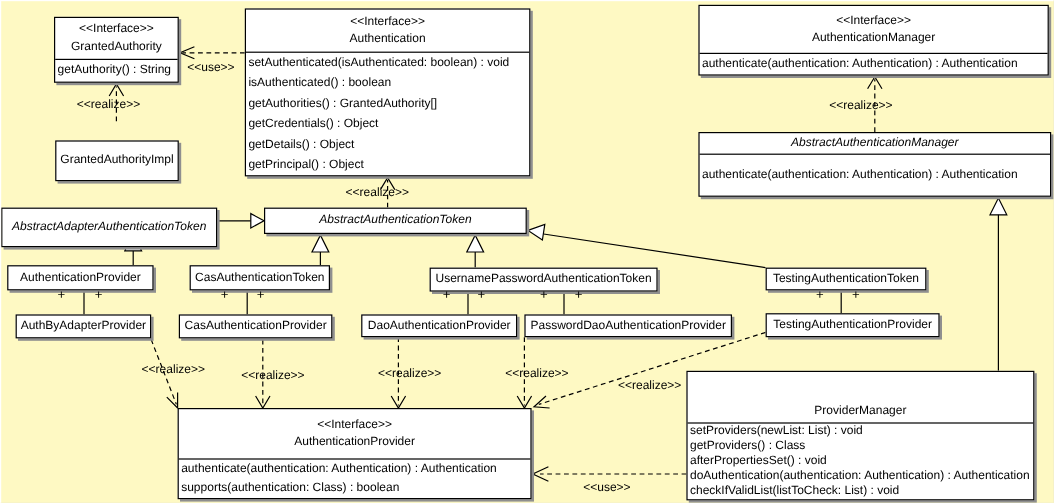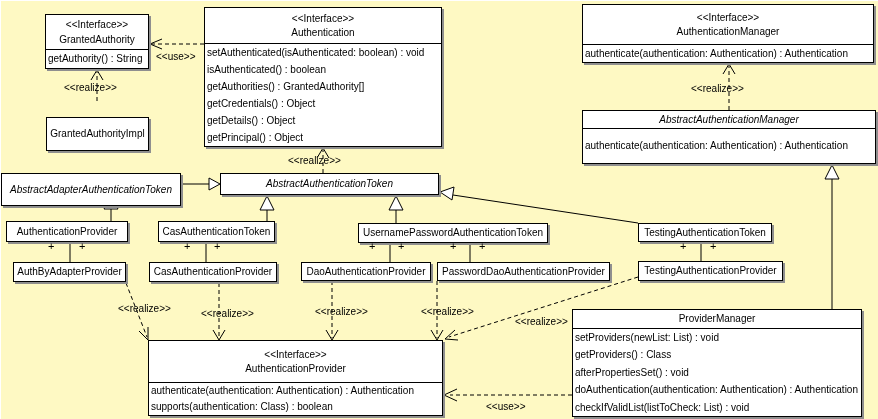--- a/index.html
+++ b/index.html
@@ -220,21 +220,21 @@
       <div class="st">&lt;&lt;Interface&gt;&gt;</div>
       <div class="nm">AuthenticationProvider</div>
     </div>
     <div class="rows">
       <div class="row">authenticate(authentication: Authentication) : Authentication</div>
       <div class="row">supports(authentication: Class) : boolean</div>
     </div>
   </div>
 
   <div class="cls" style="left:571px;top:308px;width:290px;height:108px;">
-    <div class="hd" style="height:18px;">
+    <div class="hd" style="height:18px;margin-top:24px;">
       <div class="nm">ProviderManager</div>
     </div>
     <div class="rows">
       <div class="row">setProviders(newList: List) : void</div>
       <div class="row">getProviders() : Class</div>
       <div class="row">afterPropertiesSet() : void</div>
       <div class="row over">doAuthentication(authentication: Authentication) : Authentication</div>
       <div class="row">checkIfValidList(listToCheck: List) : void</div>
     </div>
   </div>

